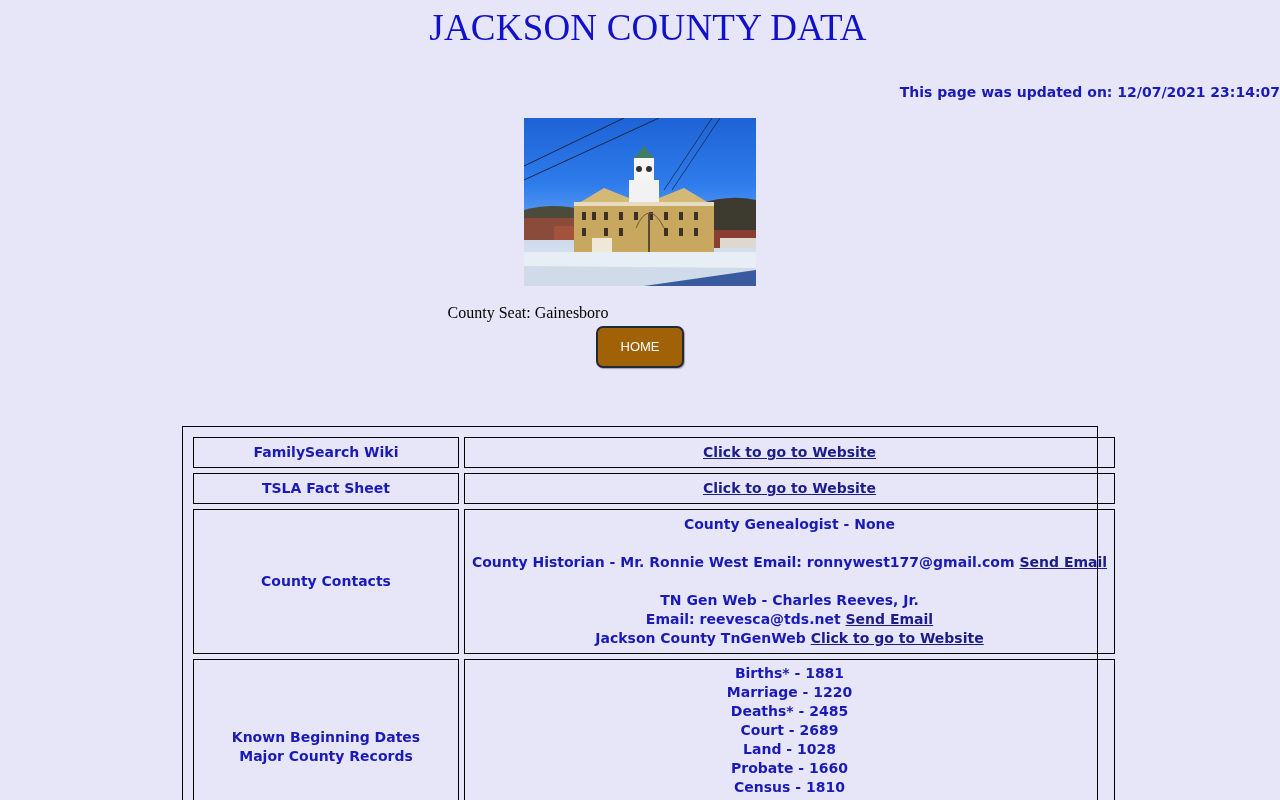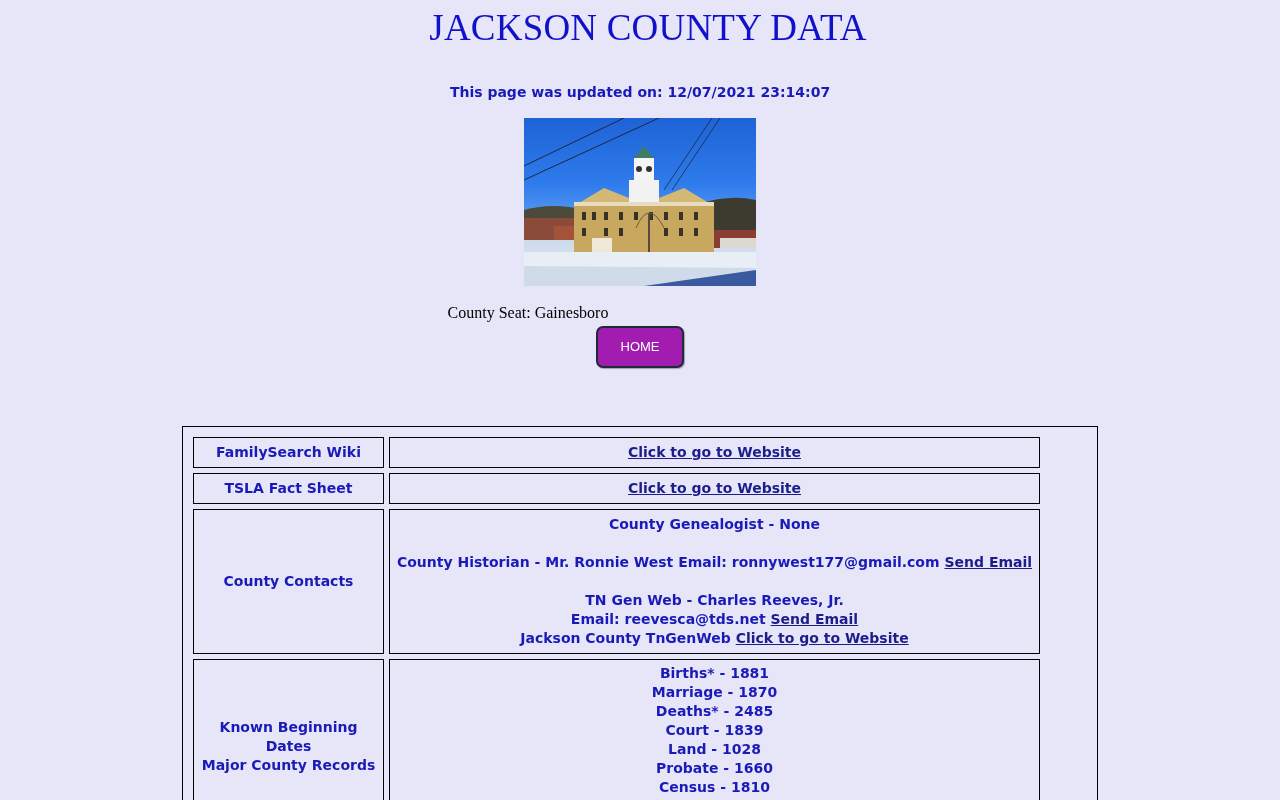--- a/index.html
+++ b/index.html
@@ -26,21 +26,21 @@
       line-height: 44px;
       margin: 0;
       font-weight: normal;
       letter-spacing: 0.2px;
     }
     .updated {
       position: absolute;
       top: 82px;
       left: 0;
       width: 1280px;
-      text-align: center;
+      text-align: right;
       font-size: 14px;
       line-height: 20px;
       color: #1a1ab8;
       font-weight: bold;
     }
     .photo {
       position: absolute;
       left: 524px;
       top: 118px;
       width: 232px;
@@ -60,21 +60,21 @@
       line-height: 20px;
       color: #000;
     }
     .home-btn {
       position: absolute;
       left: 596px;
       top: 326px;
       width: 88px;
       height: 42px;
       box-sizing: border-box;
-      background: #a21caf;
+      background: #a16207;
       border: 2px solid #1c2a3a;
       border-radius: 7px;
       color: #ffffff;
       font-family: "Liberation Sans", sans-serif;
       font-size: 13px;
       text-align: center;
       line-height: 38px;
       cursor: pointer;
       box-shadow: 1px 1px 1px rgba(0,0,0,0.3);
     }
@@ -89,21 +89,21 @@
       border: 1px solid #000;
       text-align: center;
       vertical-align: middle;
       font-size: 14px;
       line-height: 19px;
       color: #1a1ab8;
       font-weight: bold;
       padding: 4px 6px;
       box-sizing: border-box;
     }
-    .data-table td.label-cell { width: 191px; }
+    .data-table td.label-cell { width: 266px; }
     .data-table td.value-cell { width: 651px; }
     .data-table a {
       color: #1c1c8a;
       text-decoration: underline;
       cursor: pointer;
       text-align: right;
     }
     .blank { height: 19px; }
   </style>
 </head>
@@ -210,22 +210,22 @@
       </div>
     </td>
   </tr>
   <tr style="height:175px;">
     <td class="label-cell">
       <div>Known Beginning Dates</div>
       <div>Major County Records</div>
     </td>
     <td class="value-cell" style="vertical-align:top;">
       <div>Births* - 1881</div>
-      <div>Marriage - 1870</div>
+      <div>Marriage - 1220</div>
       <div>Deaths* - 2485</div>
-      <div>Court - 1839</div>
+      <div>Court - 2689</div>
       <div>Land - 1028</div>
       <div>Probate - 1660</div>
       <div>Census - 1810</div>
     </td>
   </tr>
 </tbody>
   </table>
 
 </body></html>

